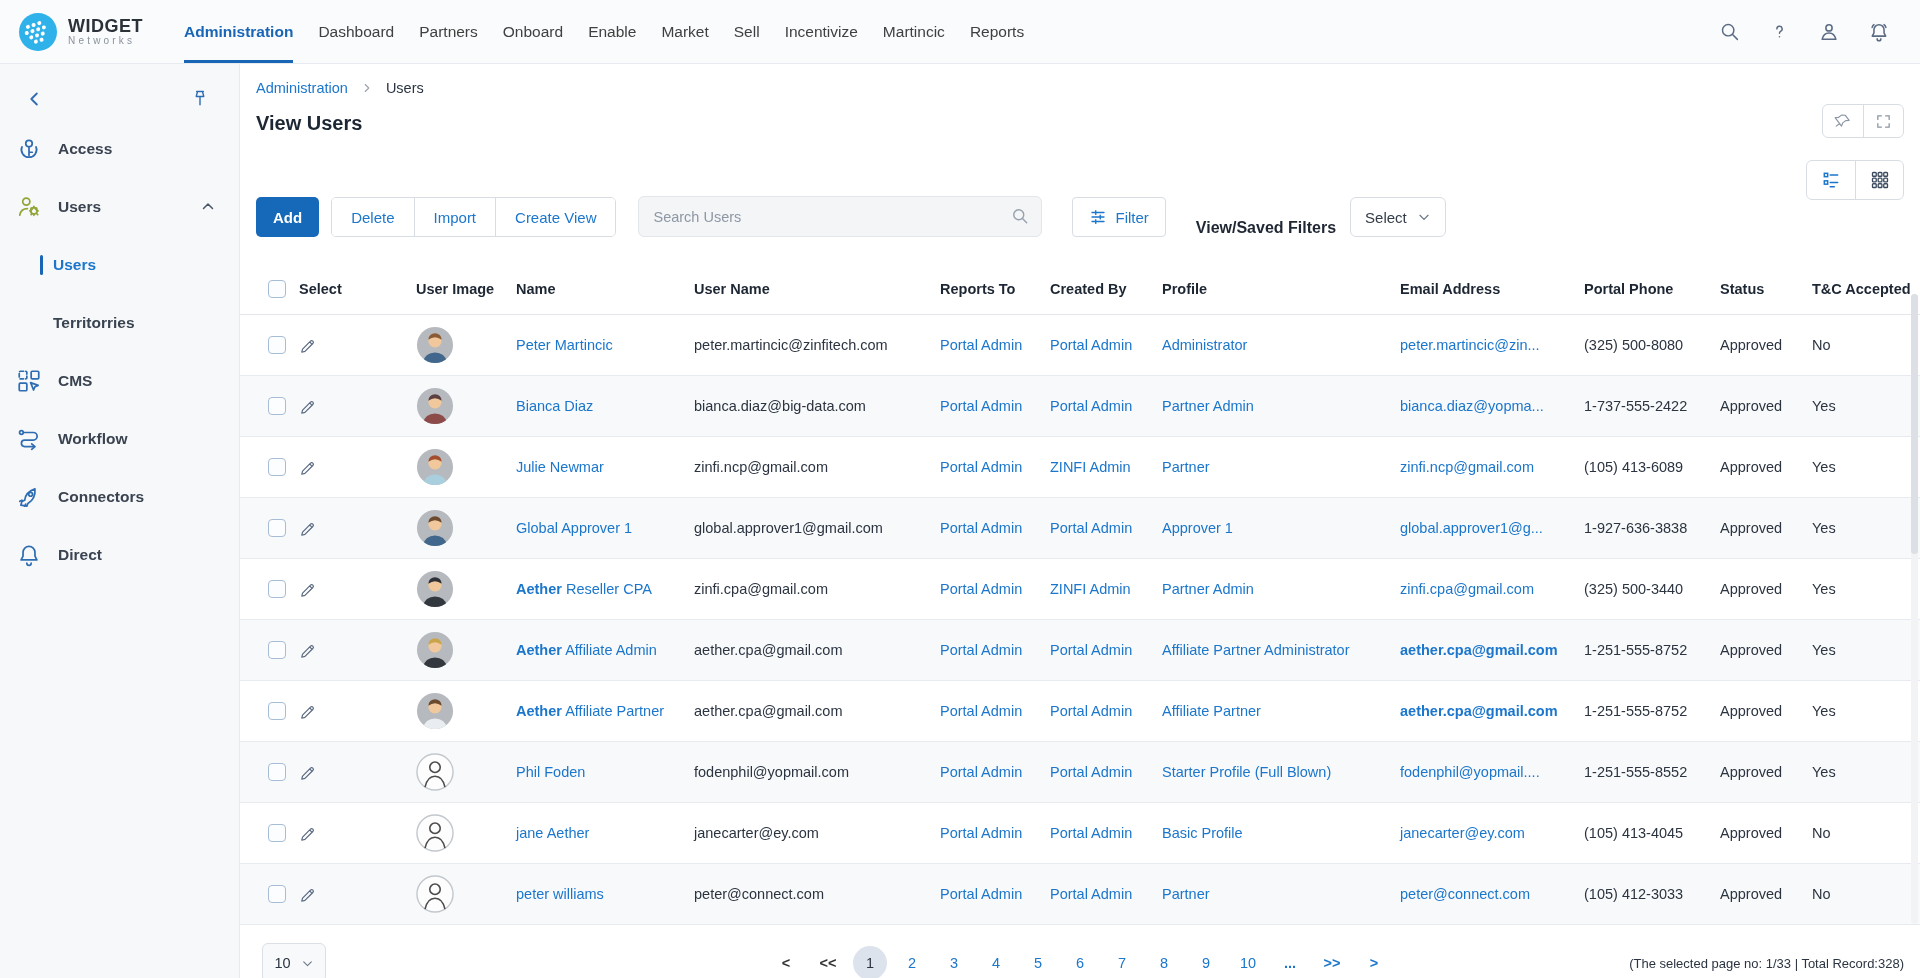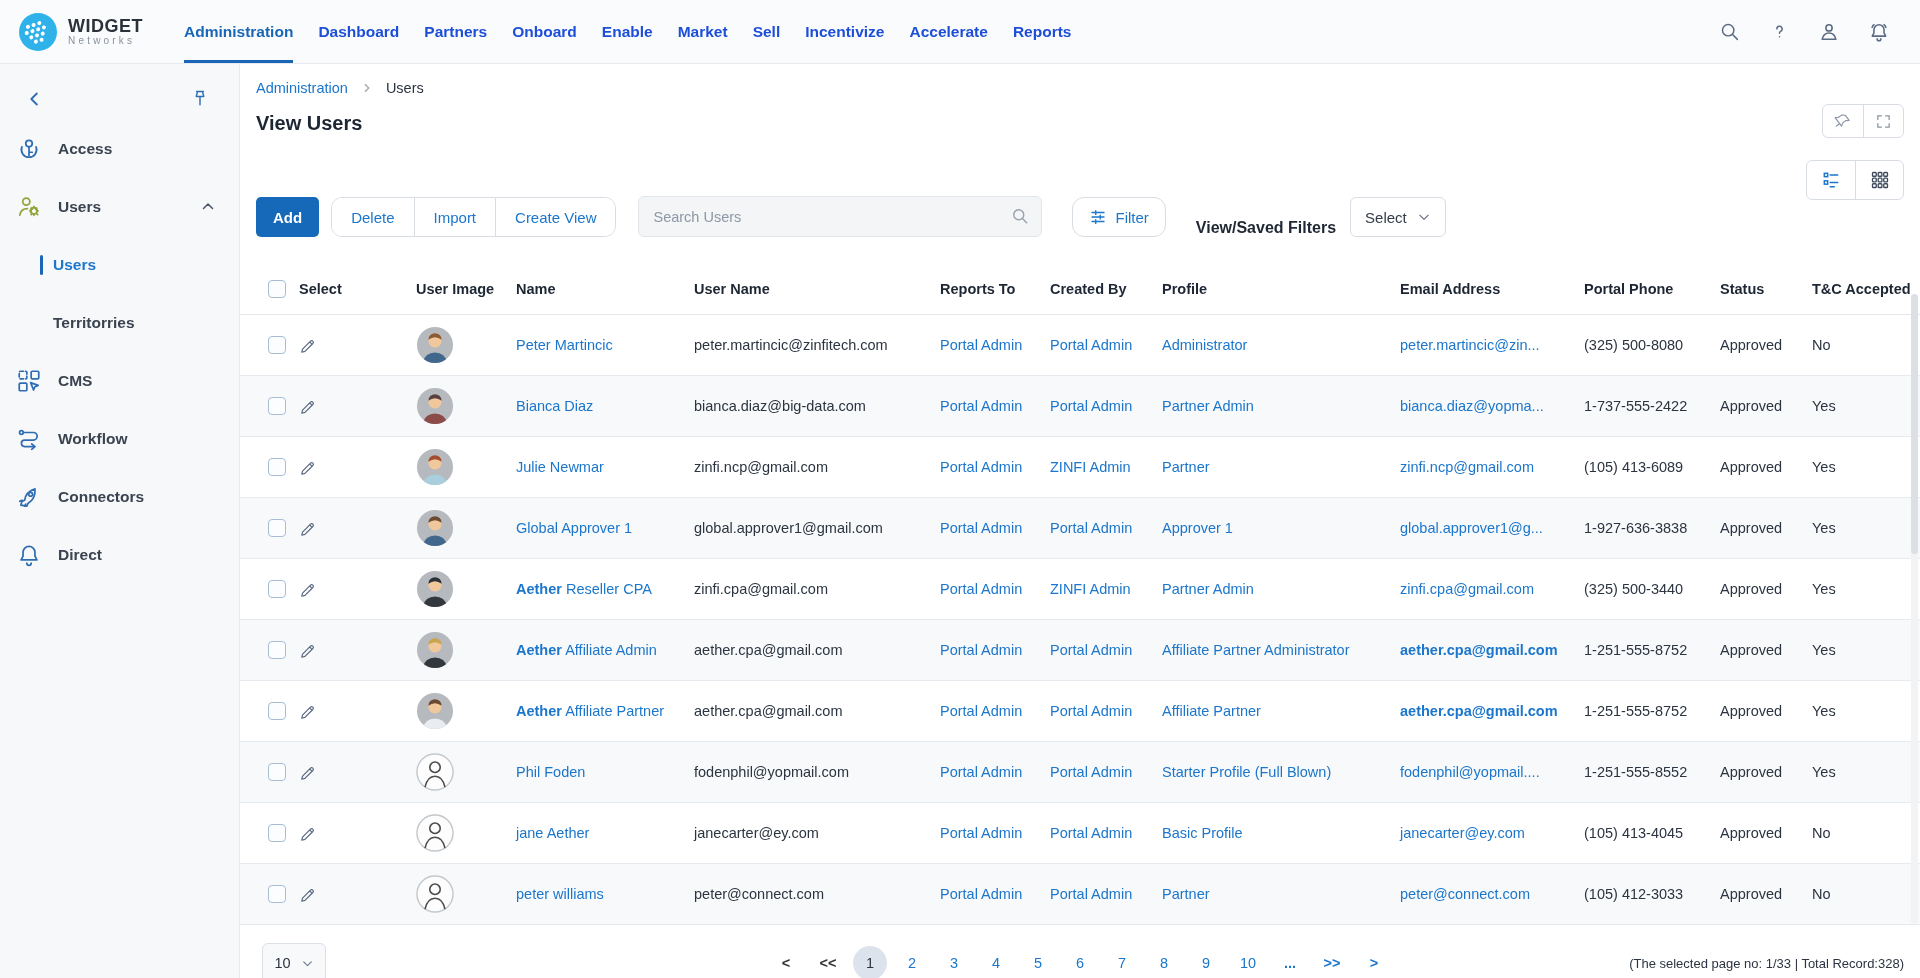--- a/index.html
+++ b/index.html
@@ -12,21 +12,21 @@
   }
   svg { display:block; }
 
   
   .topbar{ height:64px; background:#fafbfc; border-bottom:1px solid var(--border);
     display:flex; align-items:center; padding:0 26px 0 18px; }
   .brand{ display:flex; align-items:center; gap:10px; width:148px; flex:none; }
   .brand-text .b1{ font-size:18px; font-weight:800; letter-spacing:.5px; color:#2b3138; line-height:1.05;}
   .brand-text .b2{ font-size:10px; color:#8a929c; letter-spacing:3.2px; }
   .nav{ display:flex; align-items:center; gap:25px; margin-left:18px; height:100%; }
-  .nav-item{ font-size:15.5px; color:#1d4ed8; font-weight:700; cursor:pointer;
+  .nav-item{ font-size:15.5px; color:#404040; font-weight:400; cursor:pointer;
     height:100%; display:flex; align-items:center; border-bottom:3px solid transparent; padding-top:3px;}
   .nav-item.active{ color:var(--nav-active); font-weight:600; border-bottom-color:var(--nav-active); }
   .top-icons{ margin-left:auto; display:flex; align-items:center; gap:20px; }
   .icon-btn{ width:30px; height:30px; display:flex; align-items:center; justify-content:center;
     cursor:pointer; color:var(--icon-gray); }
 
   
   .layout{ display:flex; height:914px; }
   .sidebar{ width:240px; flex:none; background:var(--side-bg); border-right:1px solid var(--border);
     padding-top:14px; position:relative; }
@@ -58,31 +58,31 @@
   .pin-group .pg-btn + .pg-btn{ border-left:1px solid var(--btn-border); }
   .toggle-group{ position:absolute; right:16px; top:96px; display:flex; border:1px solid var(--btn-border);
     border-radius:6px; overflow:hidden; background:#fff; }
   .toggle-group .tg-btn{ width:48px; height:38px; display:flex; align-items:center; justify-content:center; cursor:pointer;}
   .toggle-group .tg-btn + .tg-btn{ border-left:1px solid var(--btn-border); }
 
   
   .toolbar{ display:flex; align-items:flex-end; margin:22px 0 0 16px; }
   .btn-add{ background:var(--accent-dark); color:#fff; font-size:15px; font-weight:600; border:none;
     border-radius:5px; height:40px; padding:0 17px; cursor:pointer; }
-  .btn-group{ display:flex; margin-left:12px; border:1px solid var(--btn-border); border-radius:11px;
+  .btn-group{ display:flex; margin-left:12px; border:1px solid var(--btn-border); border-radius:5px;
     overflow:hidden; background:#fff;margin-top:40px; }
   .btn-group .g-btn{ height:38px; padding:0 19px; background:#fff; color:var(--accent); font-size:15px;
     border:none; cursor:pointer; }
   .btn-group .g-btn + .g-btn{ border-left:1px solid var(--btn-border); }
   .search-wrap{ position:relative; margin-left:22px; }
   .search-input{ width:404px; height:41px; background:#f3f5f7; border:1px solid #e2e6ea; border-radius:6px;
     padding:0 40px 0 14px; font-size:14.5px; color:#2b3440; font-family:inherit; }
   .search-input::placeholder{ color:#8d97a5; }
   .search-wrap .mag{ position:absolute; right:12px; top:10px; color:#98a1ae; }
-  .btn-filter{ margin-left:30px; height:40px; border:1px solid var(--btn-border); background:#fff; border-radius:12px;
+  .btn-filter{ margin-left:30px; height:40px; border:1px solid var(--btn-border); background:#fff; border-radius:4px;
     display:flex; align-items:center; gap:8px; padding:0 16px; color:var(--accent); font-size:15px; cursor:pointer; }
   .saved-label{ margin-left:30px; font-size:16px; font-weight:700; color:#1f2733; }
   .btn-select{ margin-left:14px; height:40px; border:1px solid var(--btn-border); background:#fff; border-radius:6px;
     display:flex; align-items:center; gap:10px; padding:0 14px; font-size:15px; color:#333c48; cursor:pointer; }
   .btn-select .chev{ color:#6b7687; }
 
   
   .table{ margin-top:26px; }
   .trow{ display:grid; grid-template-columns:160px 100px 178px 246px 110px 112px 238px 184px 136px 92px 1fr;
     align-items:center; padding-left:16px; }
@@ -150,21 +150,21 @@
   </div>
   <div class="nav" id="nav-items">
       <div class="nav-item active">Administration</div>
       <div class="nav-item">Dashboard</div>
       <div class="nav-item">Partners</div>
       <div class="nav-item">Onboard</div>
       <div class="nav-item">Enable</div>
       <div class="nav-item">Market</div>
       <div class="nav-item">Sell</div>
       <div class="nav-item">Incentivize</div>
-      <div class="nav-item">Accelerate</div>
+      <div class="nav-item">Martincic</div>
       <div class="nav-item">Reports</div>
     </div>
   <div class="top-icons" id="top-icons">
       <span class="icon-btn">
         <svg width="21" height="21" viewBox="0 0 24 24" fill="none" stroke="currentColor" stroke-width="1.7" stroke-linecap="round" stroke-linejoin="round">
           <circle cx="10.5" cy="10.5" r="6.5"></circle>
           <line x1="15.5" y1="15.5" x2="21" y2="21"></line>
         </svg>
       </span>
       <span class="icon-btn">

